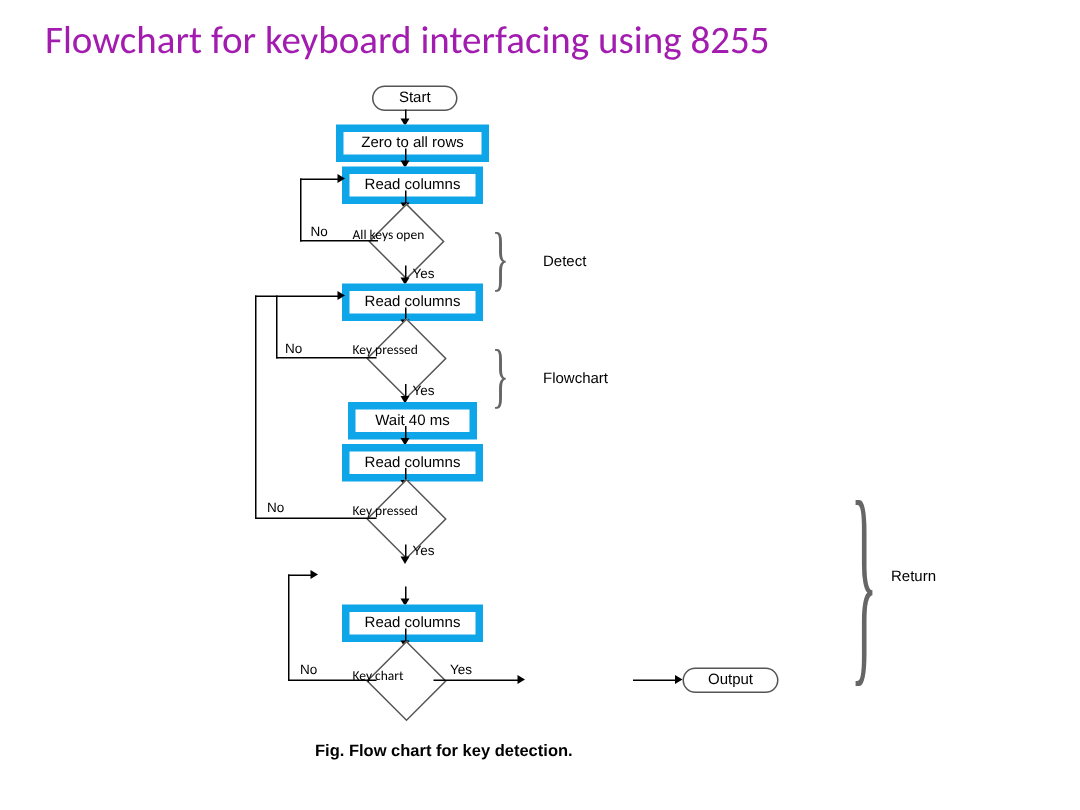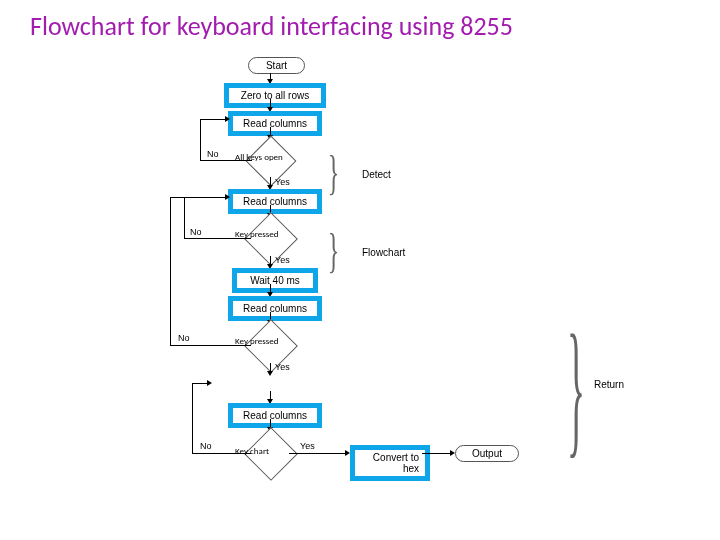--- a/index.html
+++ b/index.html
@@ -191,28 +191,28 @@
   <div class="small-label" style="left:200px; top:386px;">No</div>
 
   <div class="edge hline" style="left:192px; top:398px; width:59px;"></div>
   <div class="edge vline" style="left:192px; top:328px; height:71px;"></div>
   <div class="edge hline" style="left:192px; top:328px; width:18px;"></div>
   <div class="arrowright" style="left:207px; top:325px;"></div>
 
   <div class="edge hline" style="left:289px; top:398px; width:58px;"></div>
   <div class="arrowright" style="left:345px; top:395px;"></div>
 
-  <div class="node rect" style="left:350px; top:390px; width:58px;">Convert to hex</div>
   <div class="edge hline" style="left:422px; top:398px; width:30px;"></div>
   <div class="arrowright" style="left:450px; top:395px;"></div>
 
   <div class="node pill" style="left:455px; top:390px; width:42px;">Output</div>
 
   <div class="brace" style="left:322px; top:90px;">}</div>
   <div class="phase-label" style="left:350px; top:114px;">Detect</div>
 
   <div class="brace" style="left:322px; top:168px;">}</div>
   <div class="phase-label" style="left:350px; top:192px;">Flowchart</div>
 
   <div class="brace-big" style="left:540px; top:280px;">}</div>
   <div class="phase-label" style="left:582px; top:324px;">Return</div>
 
+  <div class="caption" style="left:210px; top:440px;">Fig. Flow chart for key detection.</div>
 </div>
 
 </body></html>

